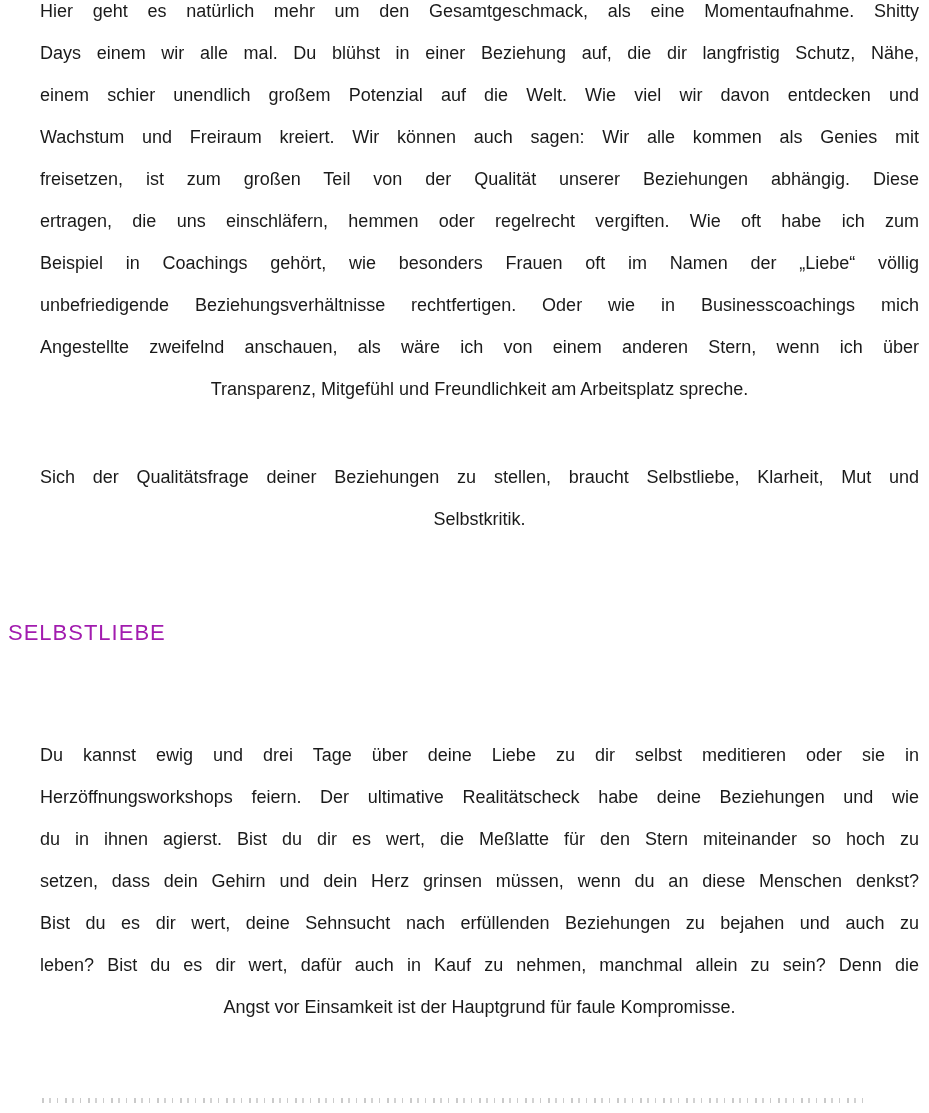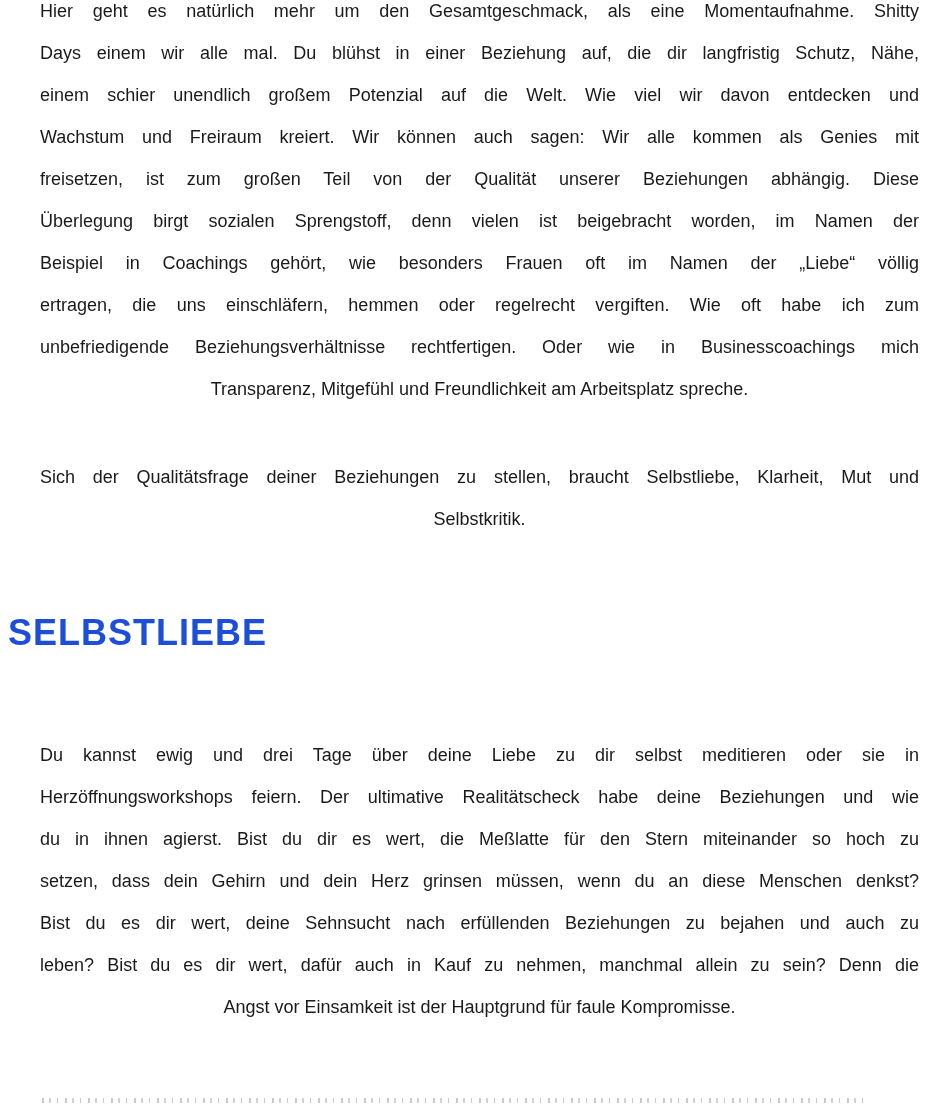--- a/index.html
+++ b/index.html
@@ -37,25 +37,25 @@
   }
   .line.last {
     text-align: center;
     text-align-last: auto;
   }
   .p1 { margin-top: -10px; }
   .p2 { margin-top: 46px; }
   .p3 { margin-top: 85px; }
   .heading {
     margin: 76px 0 0 -32px;
-    font-size: 36px;
-    font-weight: 700;
+    font-size: 22px;
+    font-weight: 400;
     line-height: 33px;
     letter-spacing: 1px;
-    color: #1d4ed8;
+    color: #a21caf;
   }
   .cutoff {
     position: absolute;
     top: 1108px;
     left: 42px;
     width: 826px;
     height: 5px;
     opacity: 0.45;
     background: repeating-linear-gradient(90deg,
       #8a8a8a 0 2px, transparent 2px 7px,
@@ -67,24 +67,24 @@
 <body>
 
 <div class="page">
 
   <div class="para p1">
     <div class="line">Hier geht es natürlich mehr um den Gesamtgeschmack, als eine Momentaufnahme. Shitty</div>
     <div class="line">Days einem wir alle mal. Du blühst in einer Beziehung auf, die dir langfristig Schutz, Nähe,</div>
     <div class="line">einem schier unendlich großem Potenzial auf die Welt. Wie viel wir davon entdecken und</div>
     <div class="line">Wachstum und Freiraum kreiert. Wir können auch sagen: Wir alle kommen als Genies mit</div>
     <div class="line">freisetzen, ist zum großen Teil von der Qualität unserer Beziehungen abhängig. Diese</div>
-    <div class="line">Überlegung birgt sozialen Sprengstoff, denn vielen ist beigebracht worden, im Namen der</div>
+    <div class="line">ertragen, die uns einschläfern, hemmen oder regelrecht vergiften. Wie oft habe ich zum</div>
     <div class="line">Beispiel in Coachings gehört, wie besonders Frauen oft im Namen der „Liebe“ völlig</div>
-    <div class="line">ertragen, die uns einschläfern, hemmen oder regelrecht vergiften. Wie oft habe ich zum</div>
     <div class="line">unbefriedigende Beziehungsverhältnisse rechtfertigen. Oder wie in Businesscoachings mich</div>
+    <div class="line">Angestellte zweifelnd anschauen, als wäre ich von einem anderen Stern, wenn ich über</div>
     <div class="line last">Transparenz, Mitgefühl und Freundlichkeit am Arbeitsplatz spreche.</div>
   </div>
 
   <div class="para p2">
     <div class="line">Sich der Qualitätsfrage deiner Beziehungen zu stellen, braucht Selbstliebe, Klarheit, Mut und</div>
     <div class="line last">Selbstkritik.</div>
   </div>
 
   <h1 class="heading">SELBSTLIEBE</h1>
 

